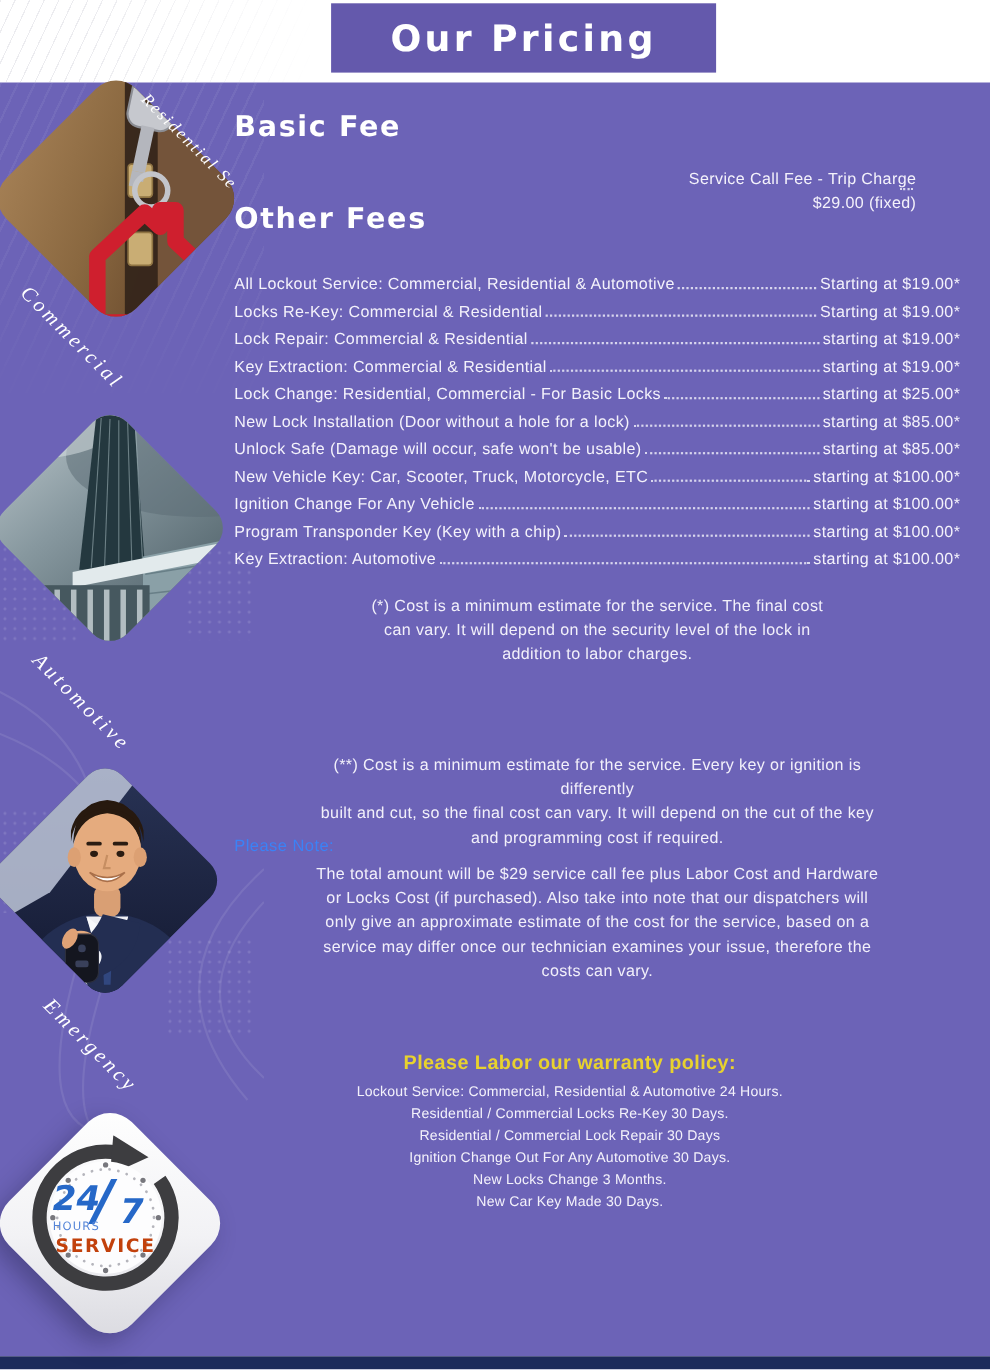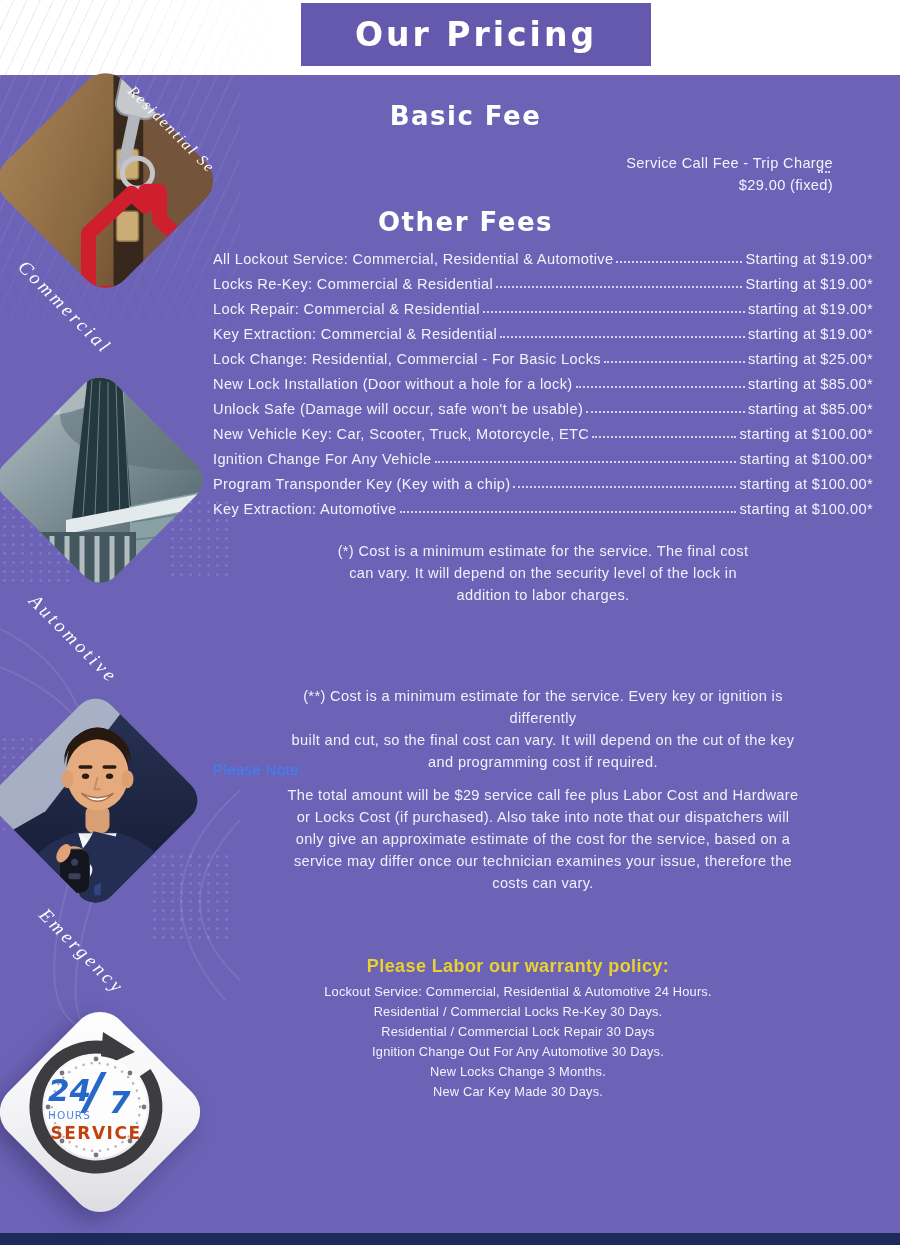--- a/index.html
+++ b/index.html
@@ -27,24 +27,24 @@
   .waves{position:absolute;left:0;top:560px;}
 
   
   .banner{position:absolute;left:301px;top:3px;width:350px;height:63px;background:#6459AC;
     display:flex;align-items:center;justify-content:center;z-index:3;}
   .banner-text{font-family:"DejaVu Sans",sans-serif;font-weight:800;font-size:33px;
     color:#ffffff;letter-spacing:3px;}
 
   
   .content{position:absolute;left:0;top:0;width:900px;height:1245px;z-index:2;}
-  .heading{position:absolute;left:213px;width:505px;text-align:center;color:#fff;
+  .heading{position:absolute;left:213px;width:505px;color:#fff;
     font-family:"DejaVu Sans",sans-serif;font-weight:800;font-size:26px;letter-spacing:1.5px;}
   .h-basic{top:101px;}
-  .h-other{top:207px;}
+  .h-other{top:184px;}
 
   .feetext{color:#F4F2FB;font-size:14.6px;letter-spacing:.35px;}
   .frow{display:flex;align-items:flex-end;}
   .frow .lbl,.frow .prc{white-space:nowrap;}
   .frow .lead{flex:1;border-bottom:2.2px dotted rgba(244,242,251,.8);margin:0 3px 4px 3px;min-width:12px;}
 
   .basic-row{position:absolute;left:213px;top:155px;width:620px;height:22px;flex-direction:column;}
   .fee-list{position:absolute;left:213px;top:242px;width:660px;}
   .fee-list .frow{height:25px;}
 

